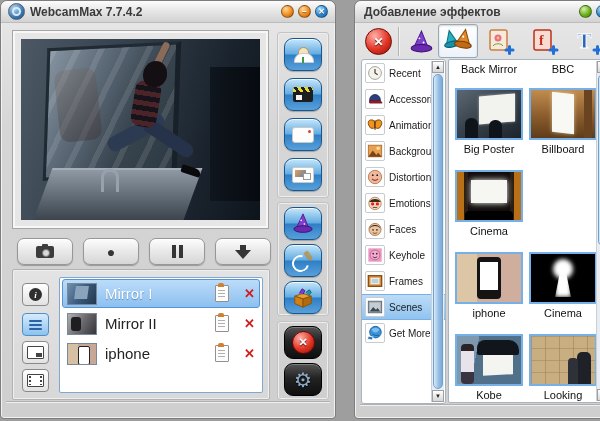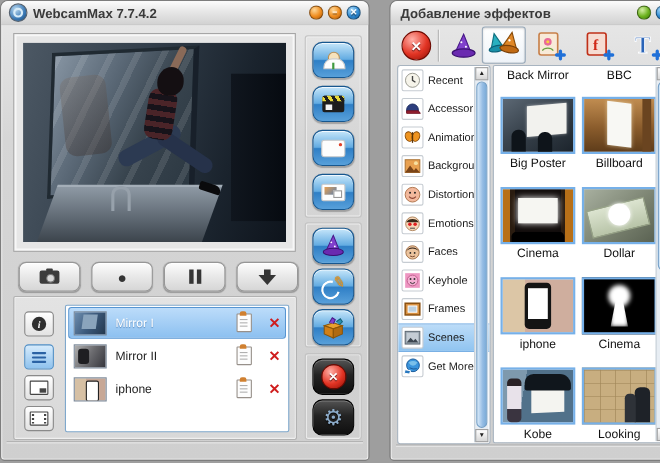--- a/index.html
+++ b/index.html
@@ -131,21 +131,21 @@
        border:1px solid transparent;border-radius:3px;box-sizing:border-box;cursor:pointer}
   .prow.sel{background:linear-gradient(180deg,#bcdcfa,#8cc0f0);border-color:#5795d2}
   .prow.sel .plabel{color:#fff;text-shadow:0 1px 1px rgba(30,80,140,.55)}
   .pthumb{width:30px;height:22px;border:1px solid #7a8898;margin-right:8px;flex:none;position:relative;overflow:hidden;box-sizing:border-box}
   .pt1{background:linear-gradient(120deg,#6f8fb0 0%,#3c5a7c 50%,#24384e 100%)}
   .pt1::after{content:"";position:absolute;left:7px;top:2px;width:13px;height:13px;background:#8aa4bc;transform:skewX(-8deg)}
   .pt2{background:linear-gradient(120deg,#b0b0b0 0%,#6a6a6e 50%,#35353b 100%)}
   .pt2::after{content:"";position:absolute;left:3px;top:3px;width:10px;height:14px;background:#1e1e22;border-radius:3px}
   .pt3{background:linear-gradient(90deg,#d6c0a4 0 35%,#c7a795 35% 100%)}
   .pt3::after{content:"";position:absolute;left:10px;top:2px;width:10px;height:17px;background:#fff;border:1px solid #222;border-radius:2px}
-  .plabel{font-size:11px;color:#222}
+  .plabel{font-size:15px;color:#222}
   .clip{margin-left:auto;margin-right:15px;width:12px;height:15px;background:#fdfdfd;border:1px solid #97908a;
        position:relative;border-radius:1px;flex:none;cursor:pointer}
   .clip::before{content:"";position:absolute;left:2px;top:-3px;width:6px;height:4px;background:#d08030;border-radius:2px 2px 0 0}
   .clip::after{content:"";position:absolute;left:2px;top:4px;width:7px;height:1px;background:#b0b0b0;
        box-shadow:0 3px 0 #b0b0b0,0 6px 0 #b0b0b0}
   .del{color:#cf1d1d;font-weight:bold;font-size:13px;line-height:1;cursor:pointer;flex:none}
   .statusline{position:absolute;left:5px;right:5px;bottom:16px;height:1px;background:#b0b0b0;box-shadow:0 1px 0 #f0f0f0}
 
   
   .tclose{position:absolute;left:10px;top:27px}
@@ -549,27 +549,20 @@
         </div>
       <div class="glabel">Billboard</div>
     </div>
     <div class="cell c0 r2">
       <div class="gthumb tm-cinema">
           <span class="s1"></span>
           <span class="s2"></span>
         </div>
       <div class="glabel">Cinema</div>
     </div>
-    <div class="cell c1 r2">
-      <div class="gthumb tm-dollar">
-          <span class="s1"></span>
-          <span class="s2"></span>
-        </div>
-      <div class="glabel">Dollar</div>
-    </div>
     <div class="cell c0 r3">
       <div class="gthumb tm-iphone">
           <span class="s1"></span>
           <span class="s2"></span>
         </div>
       <div class="glabel">iphone</div>
     </div>
     <div class="cell c1 r3">
       <div class="gthumb tm-keyhole">
           <span class="s1"></span>

